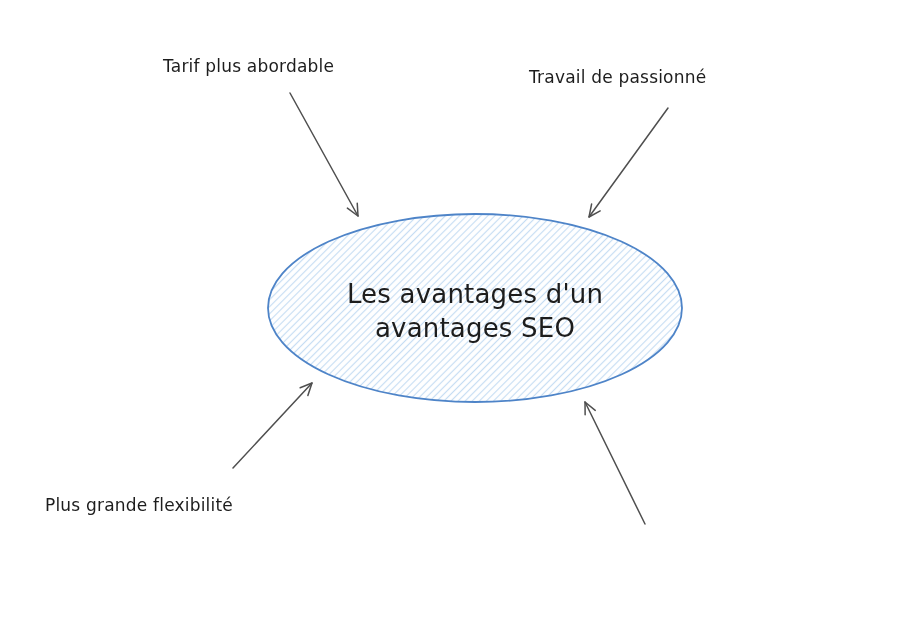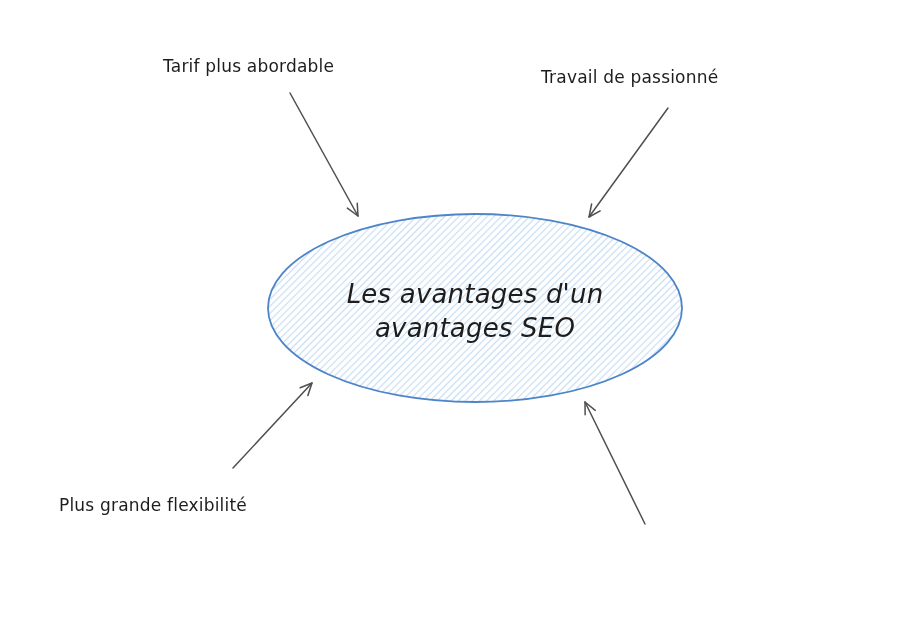--- a/index.html
+++ b/index.html
@@ -33,24 +33,24 @@
     position: absolute;
     left: 265px;
     top: 277px;
     width: 420px;
     text-align: center;
     font-size: 26px;
     line-height: 34px;
     color: #1d1d1d;
     letter-spacing: 0.2px;
   }
-  .center-text span { display: block; font-style: italic; }
+  .center-text span { display: block; }
   .lbl-top-left     { left: 163px; top: 50px;  }
-  .lbl-top-right    { left: 529px; top: 61px; margin-left: 12px;  }
-  .lbl-bottom-left  { left: 45px;  top: 489px; margin-left: 14px; }
+  .lbl-top-right    { left: 529px; top: 61px;  }
+  .lbl-bottom-left  { left: 45px;  top: 489px; }
   .lbl-bottom-right { left: 424px; top: 554px; }
 </style>
 </head>
 <body>
 
 <div id="canvas">
 
   <svg id="diagram-svg" width="920" height="622" viewBox="0 0 920 622">
     <defs>
       <pattern id="hachure" patternUnits="userSpaceOnUse" width="5" height="5" patternTransform="rotate(45)">

